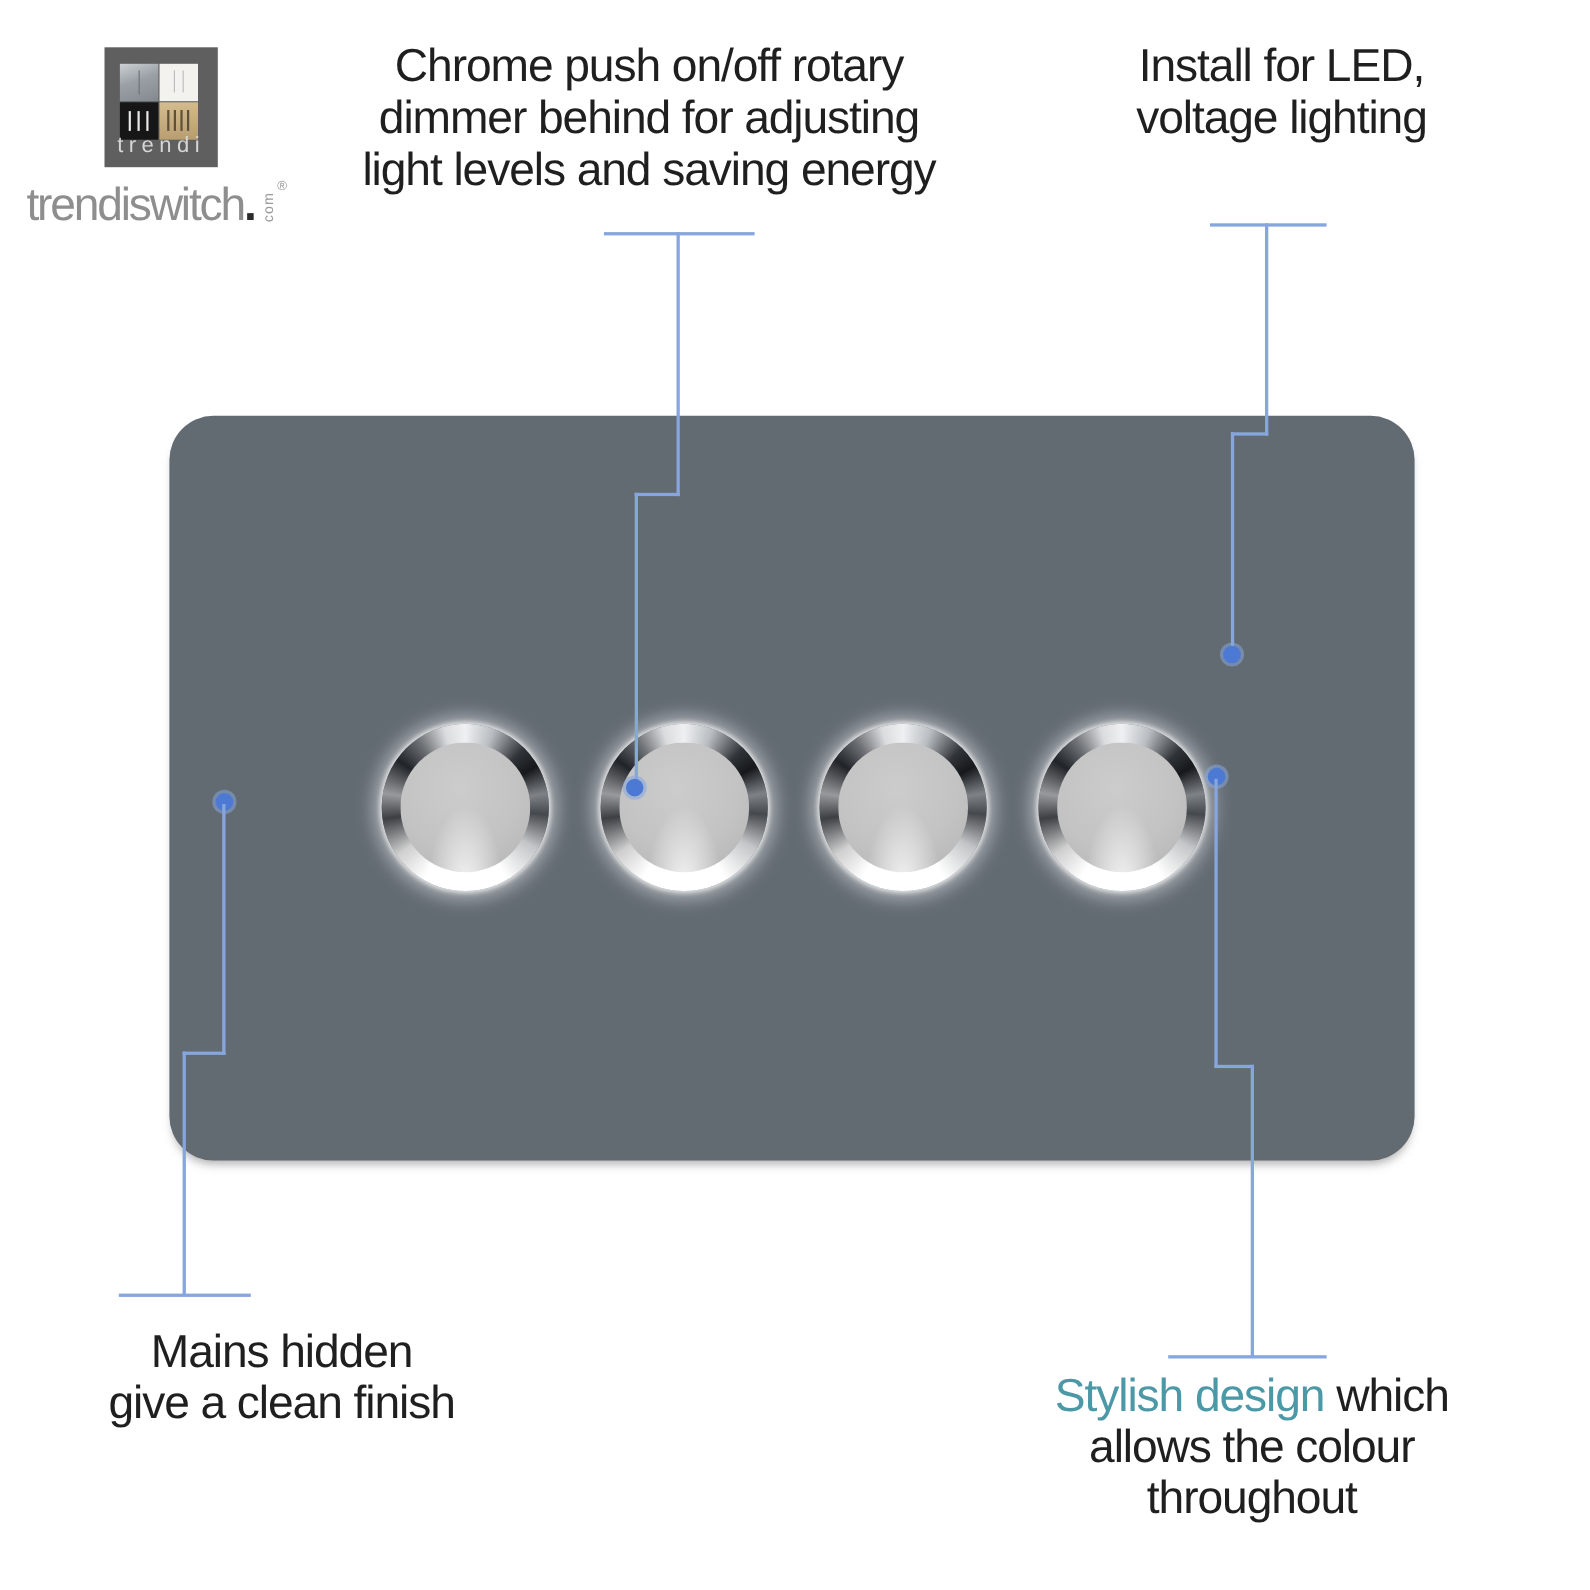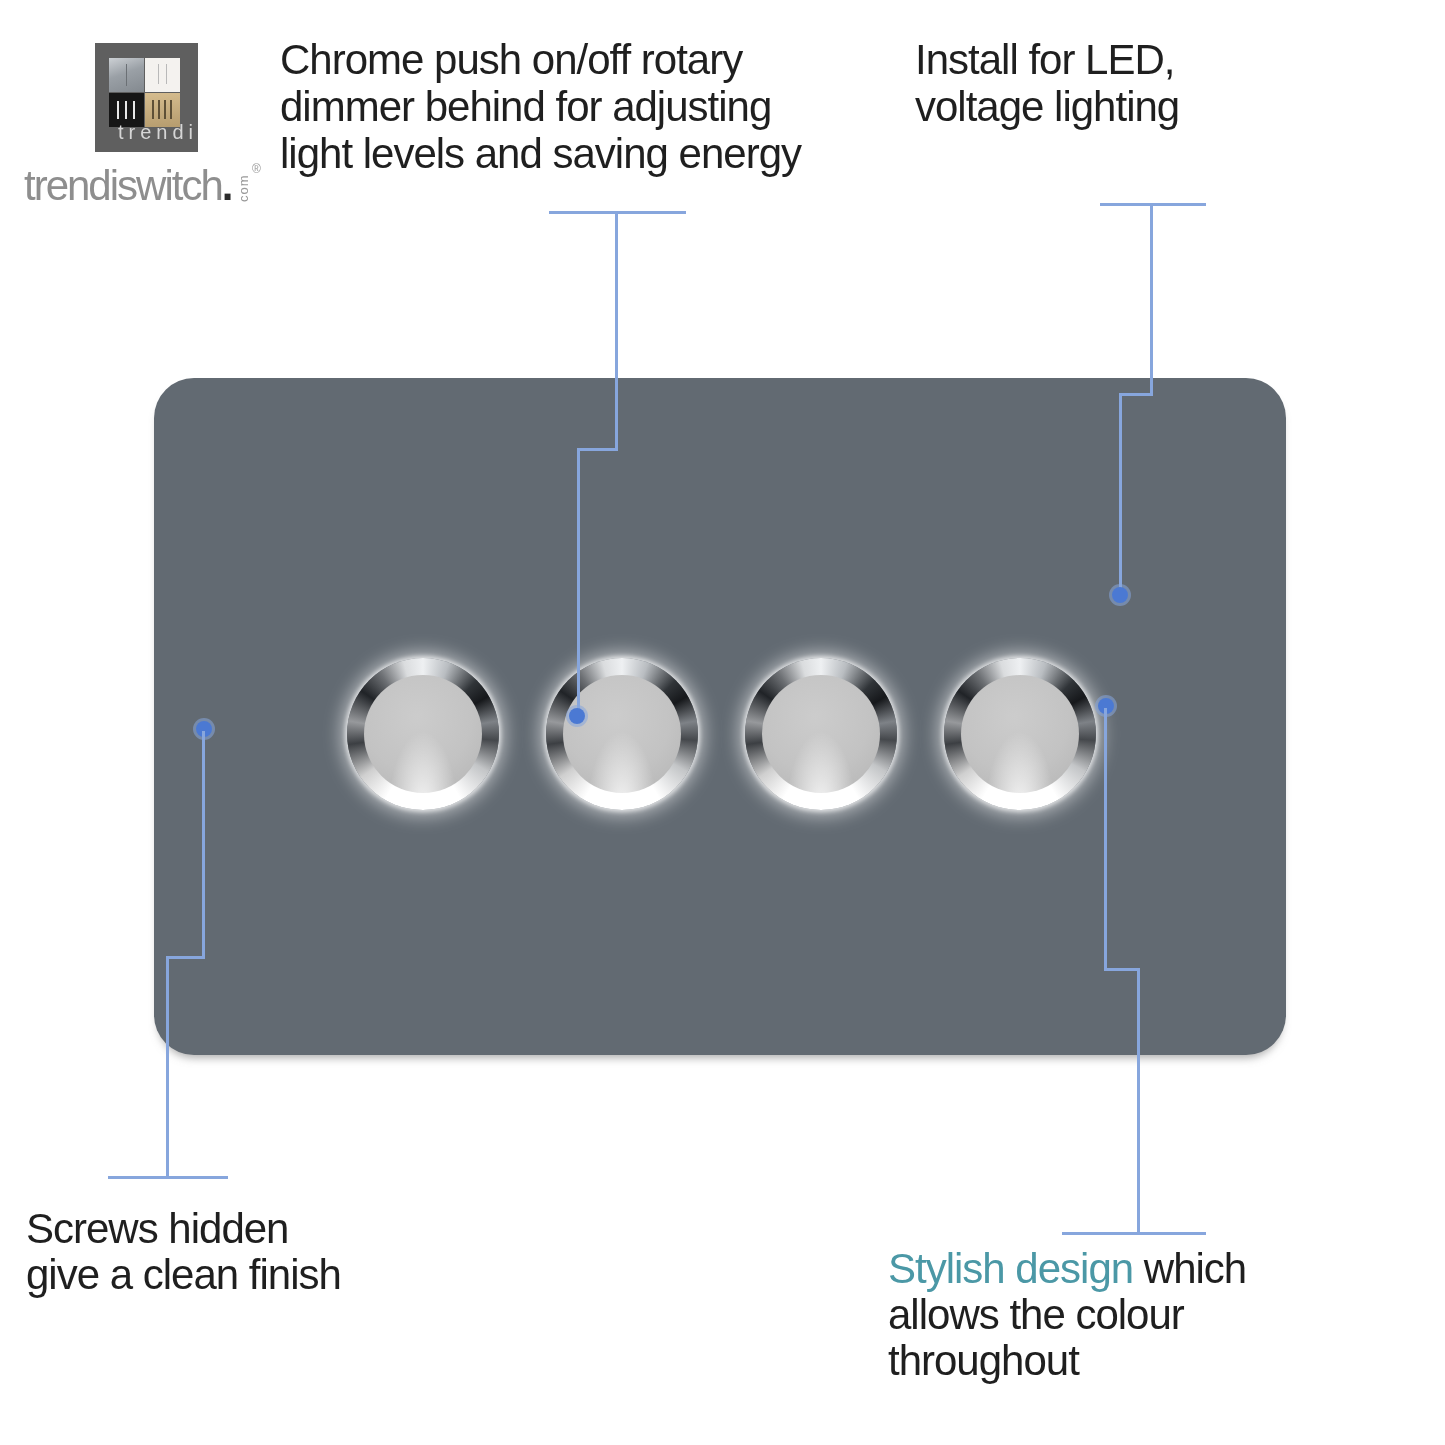--- a/index.html
+++ b/index.html
@@ -23,31 +23,31 @@
       linear-gradient(#e8e8e8,#e8e8e8) 8px 8px / 2px 18px no-repeat,
       linear-gradient(#e8e8e8,#e8e8e8) 16px 8px / 2px 18px no-repeat,
       linear-gradient(#e8e8e8,#e8e8e8) 24px 8px / 2px 18px no-repeat,
       #161616;}
   .tile-gold{background:
       linear-gradient(#5e5037,#5e5037) 7px 7px / 2px 19px no-repeat,
       linear-gradient(#5e5037,#5e5037) 13px 7px / 2px 19px no-repeat,
       linear-gradient(#5e5037,#5e5037) 19px 7px / 2px 19px no-repeat,
       linear-gradient(#5e5037,#5e5037) 25px 7px / 2px 19px no-repeat,
       linear-gradient(175deg,#d6bd8f,#b69c6e);}
-  .logo-square-label{position:absolute;left:0;right:0;bottom:8px;text-align:right;
+  .logo-square-label{position:absolute;left:0;right:0;bottom:8px;text-align:center;
     color:#d6d6d6;font-size:20px;font-weight:300;letter-spacing:5px;}
   .logo-wordmark{position:absolute;left:24px;top:162px;font-size:42px;font-weight:300;
     color:#8e8e8e;letter-spacing:-2px;white-space:nowrap;}
   .logo-wordmark .dot-bold{color:#2b2b2b;font-weight:700;}
   .logo-com{position:absolute;left:236px;top:168px;width:14px;height:34px;
     font-size:13px;color:#9a9a9a;letter-spacing:1px;
     writing-mode:vertical-rl;transform:rotate(180deg);text-align:left;}
   .logo-reg{position:absolute;left:252px;top:162px;font-size:12px;color:#9a9a9a;}
   
-  .txt{position:absolute;text-align:left;font-weight:300;letter-spacing:-1px;color:#1f1f1f;}
+  .txt{position:absolute;text-align:center;font-weight:300;letter-spacing:-1px;color:#1f1f1f;}
   .txt div{white-space:nowrap;}
   .txt-top-center{left:280px;top:36px;width:620px;font-size:42px;line-height:47px;}
   .txt-top-right{left:915px;top:36px;width:500px;font-size:42px;line-height:47px;}
   .txt-bottom-left{left:26px;top:1206px;width:460px;font-size:42px;line-height:46px;}
   .txt-bottom-right{left:888px;top:1246px;width:500px;font-size:42px;line-height:46px;}
   .teal{color:#4b98a6;}
   
   .plate{position:absolute;left:154px;top:378px;width:1132px;height:677px;border-radius:40px;
     background:#626a72;box-shadow:0 7px 9px -4px rgba(110,110,110,0.55);}
   .knob{position:absolute;top:658px;width:152px;height:152px;border-radius:50%;
@@ -89,21 +89,21 @@
     <div>dimmer behind for adjusting</div>
     <div>light levels and saving energy</div>
   </div>
 
   <div class="txt txt-top-right">
     <div>Install for LED,</div>
     <div>voltage lighting</div>
   </div>
 
   <div class="txt txt-bottom-left">
-    <div>Screws hidden</div>
+    <div>Mains hidden</div>
     <div>give a clean finish</div>
   </div>
 
   <div class="txt txt-bottom-right">
     <div><span class="teal">Stylish design</span><span> which</span></div>
     <div>allows the colour</div>
     <div>throughout</div>
   </div>
 
   <div class="plate"></div>

